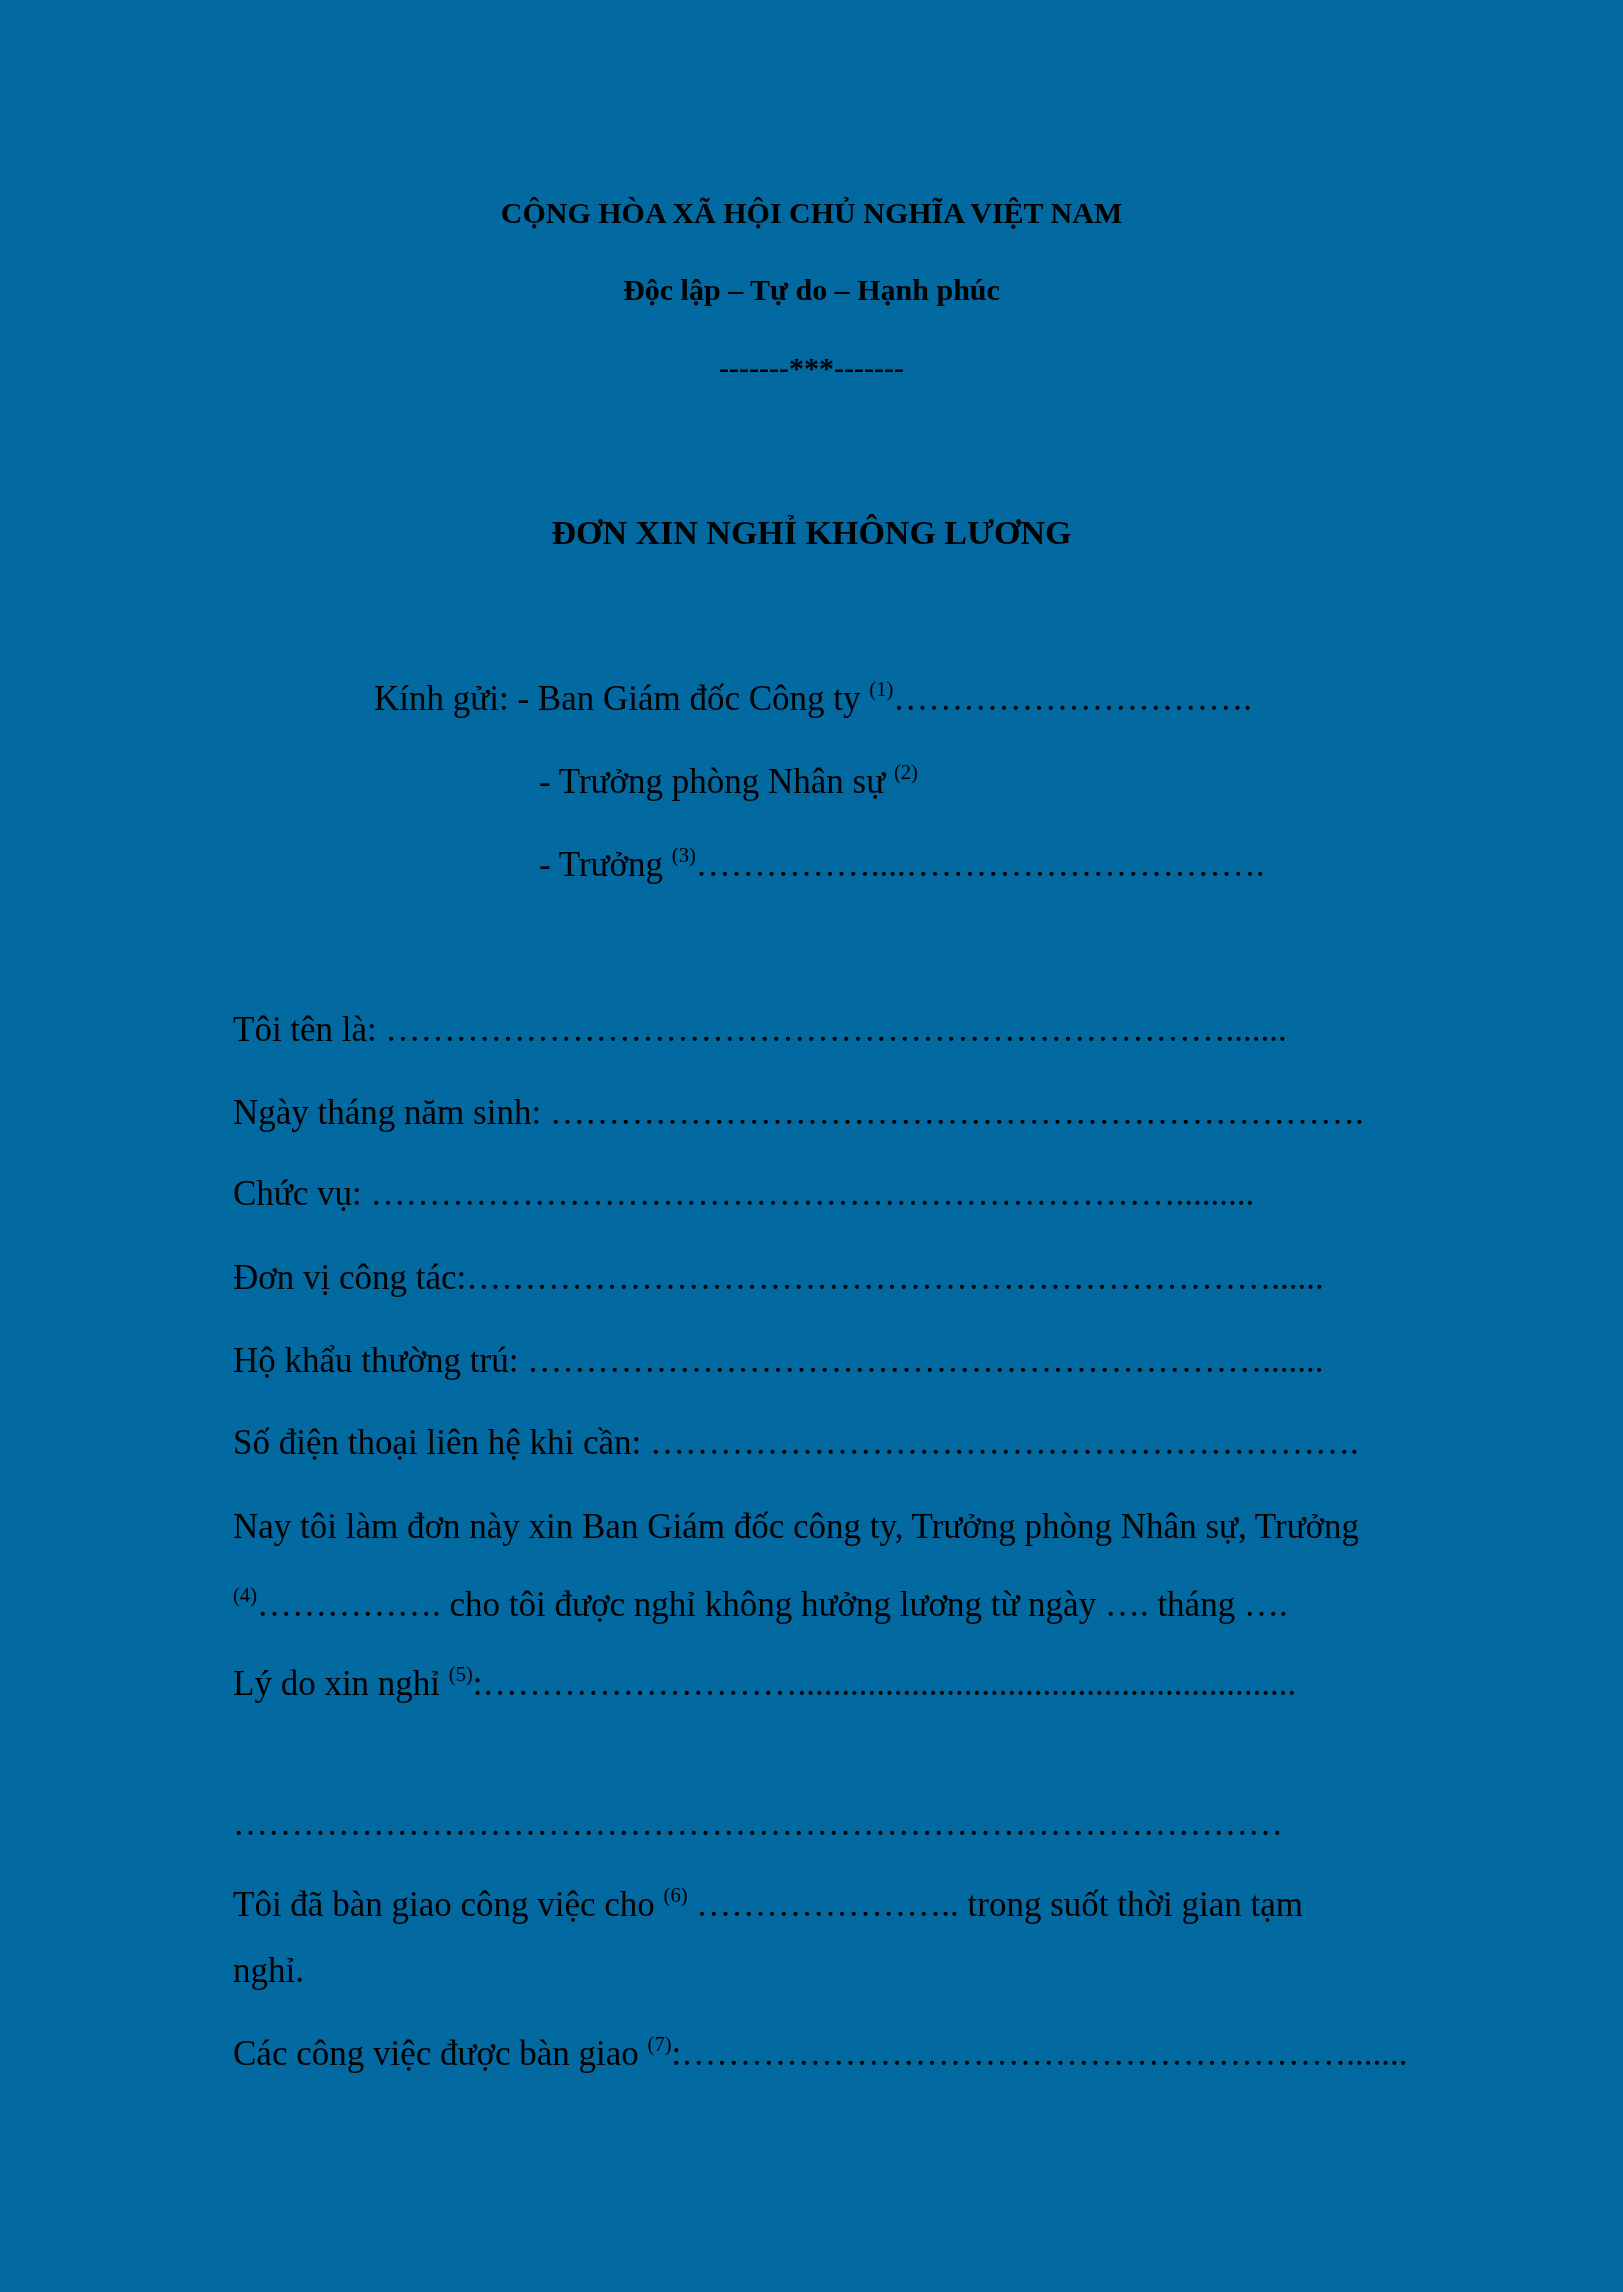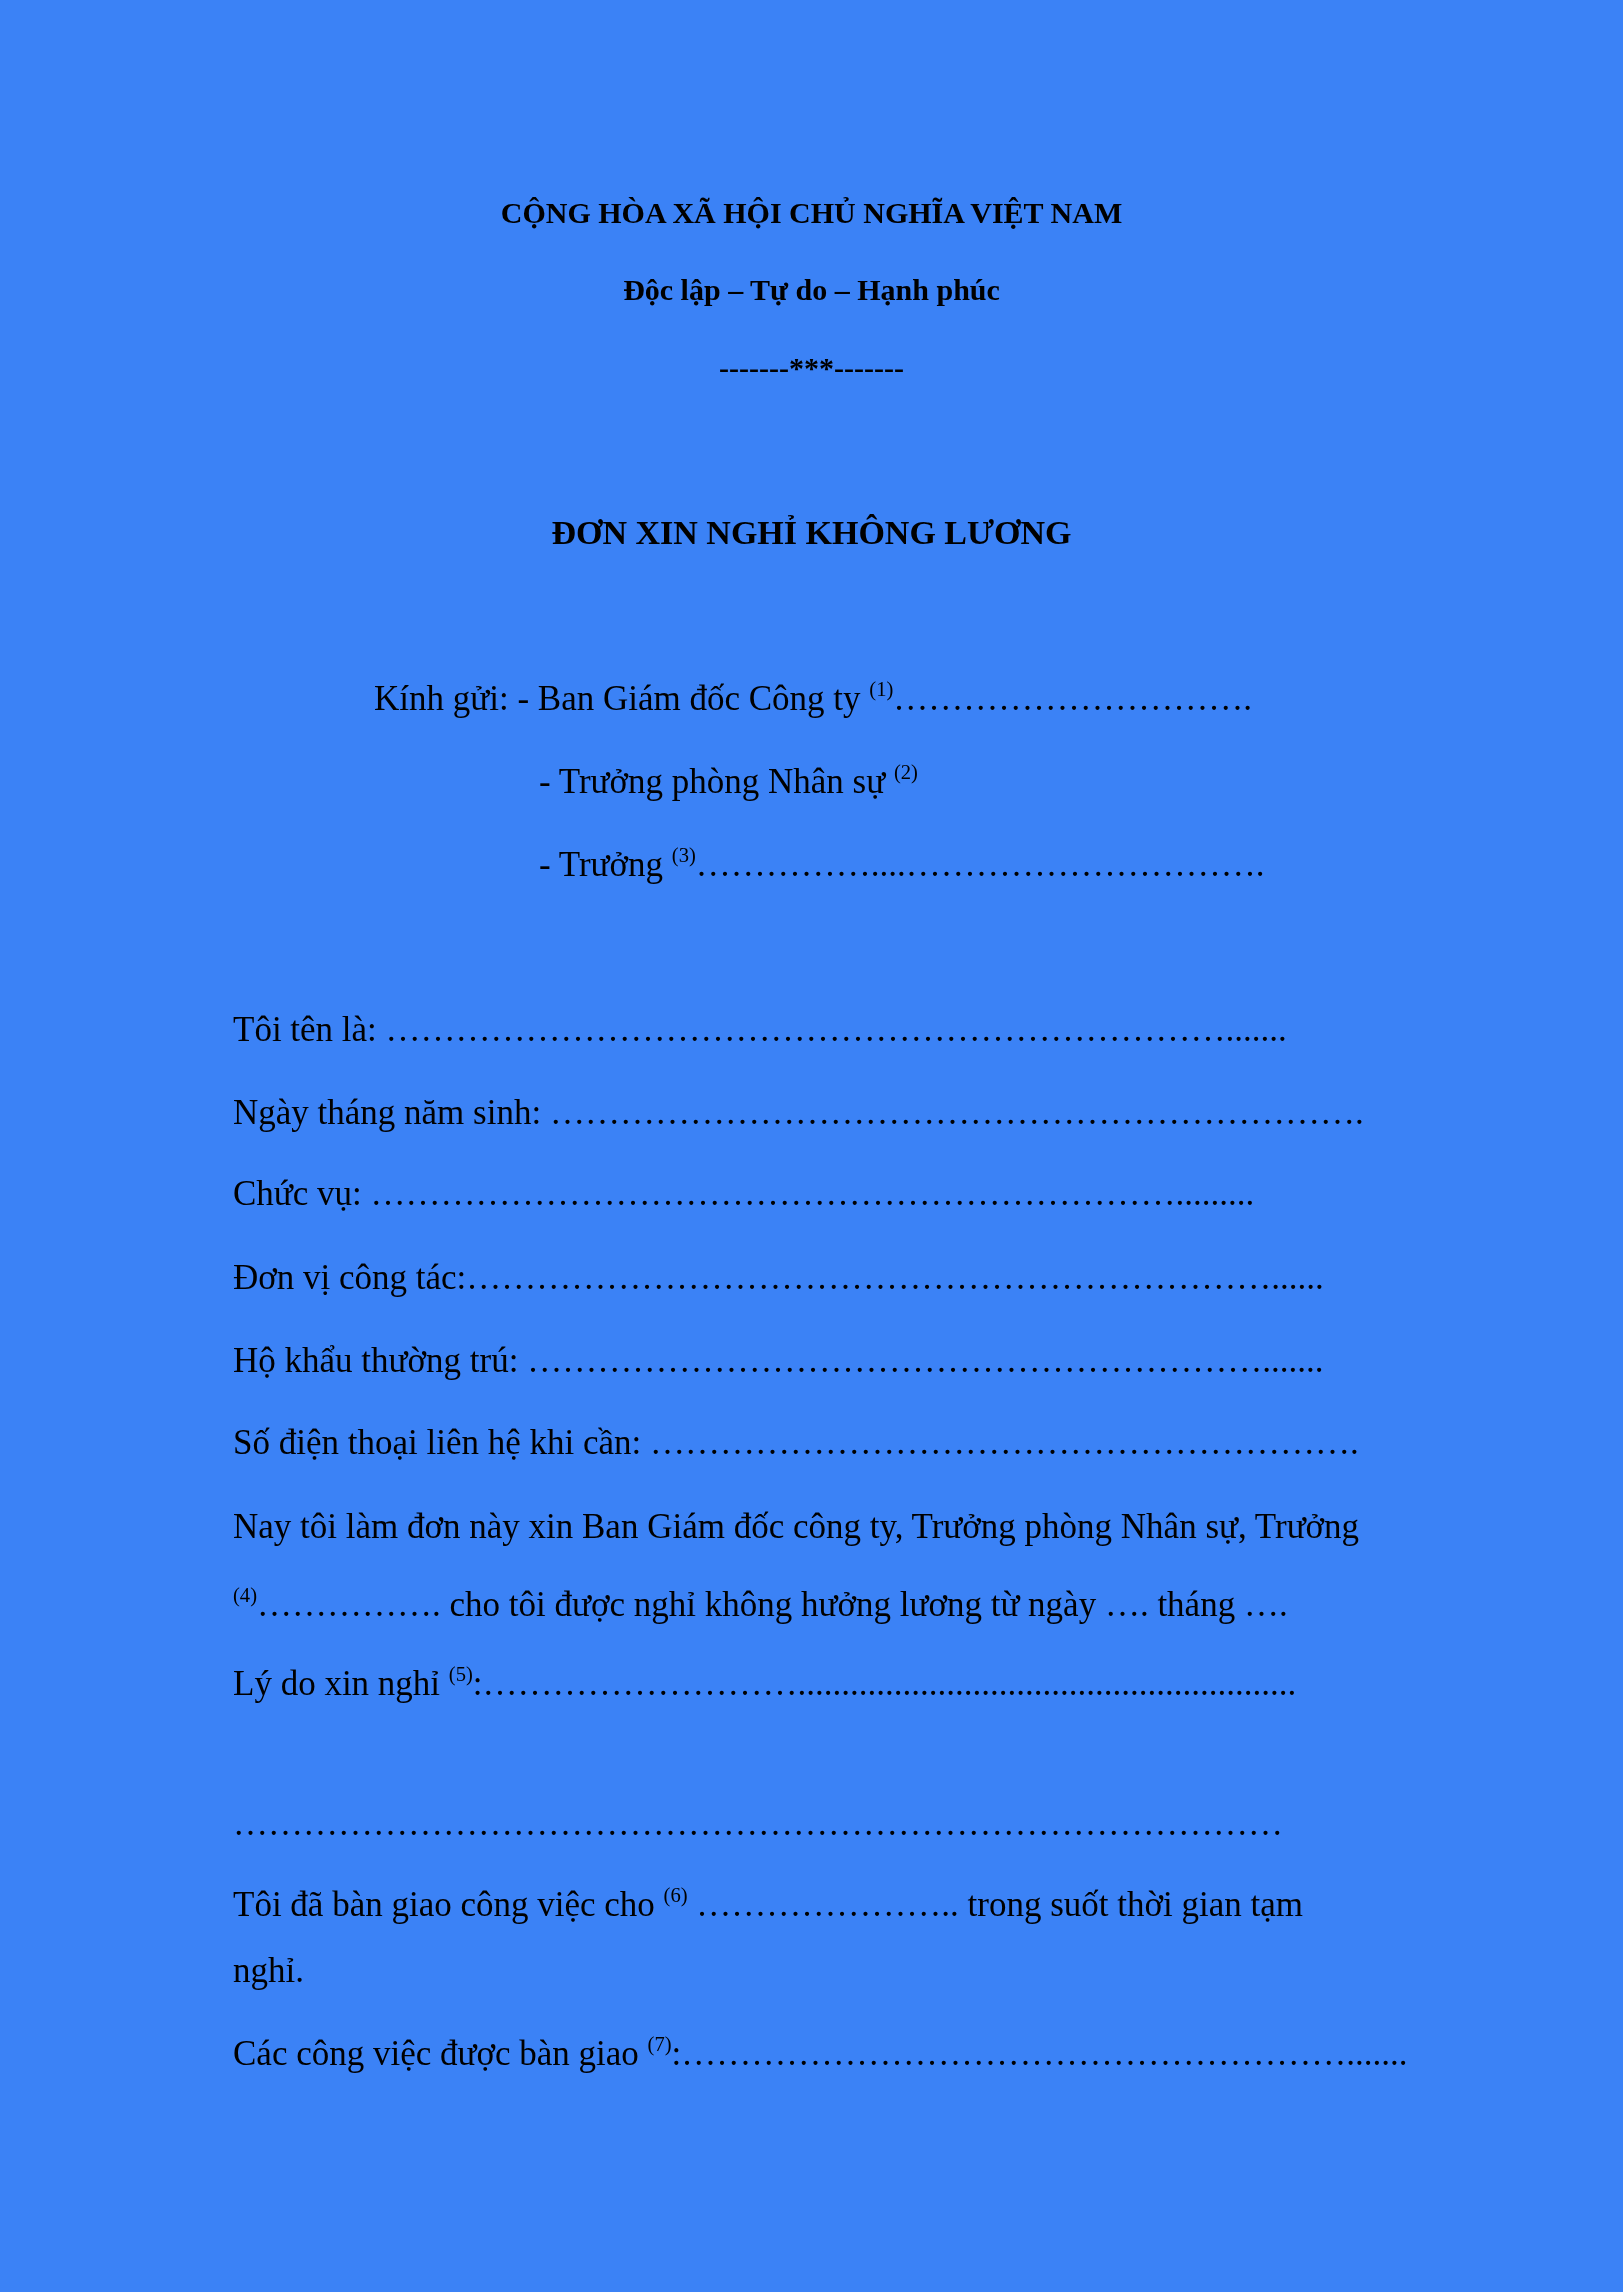--- a/index.html
+++ b/index.html
@@ -1,18 +1,18 @@
 <!DOCTYPE html>
 <html><head>
 <meta charset="utf-8">
 <style>
   html, body { margin: 0; padding: 0; background: #ffffff; }
   body { width: 1623px; height: 2293px; position: relative; overflow: hidden;
          font-family: "Liberation Serif", "DejaVu Serif", serif; color: #000; }
-  .page { position: absolute; left: 0; top: 0; width: 1623px; height: 2293px; background: #3b82f6; }
+  .page { position: absolute; left: 0; top: 0; width: 1623px; height: 2293px; background: #0369a1; }
   .line { position: absolute; white-space: nowrap; font-size: 35px; line-height: 43px; }
   .center { left: 0; width: 1623px; text-align: center; }
   .bold { font-weight: bold; }
   .hdr { font-size: 30px; }
   .title { font-size: 34px; font-family: Liberation Serif, serif; }
   sup { font-size: 20.6px; vertical-align: 0; position: relative; top: -13.7px; }
   .l { left: 233px; }
   .ind { left: 527px; margin-left: 12px; }
   .kg { left: 374px; }
 </style>

